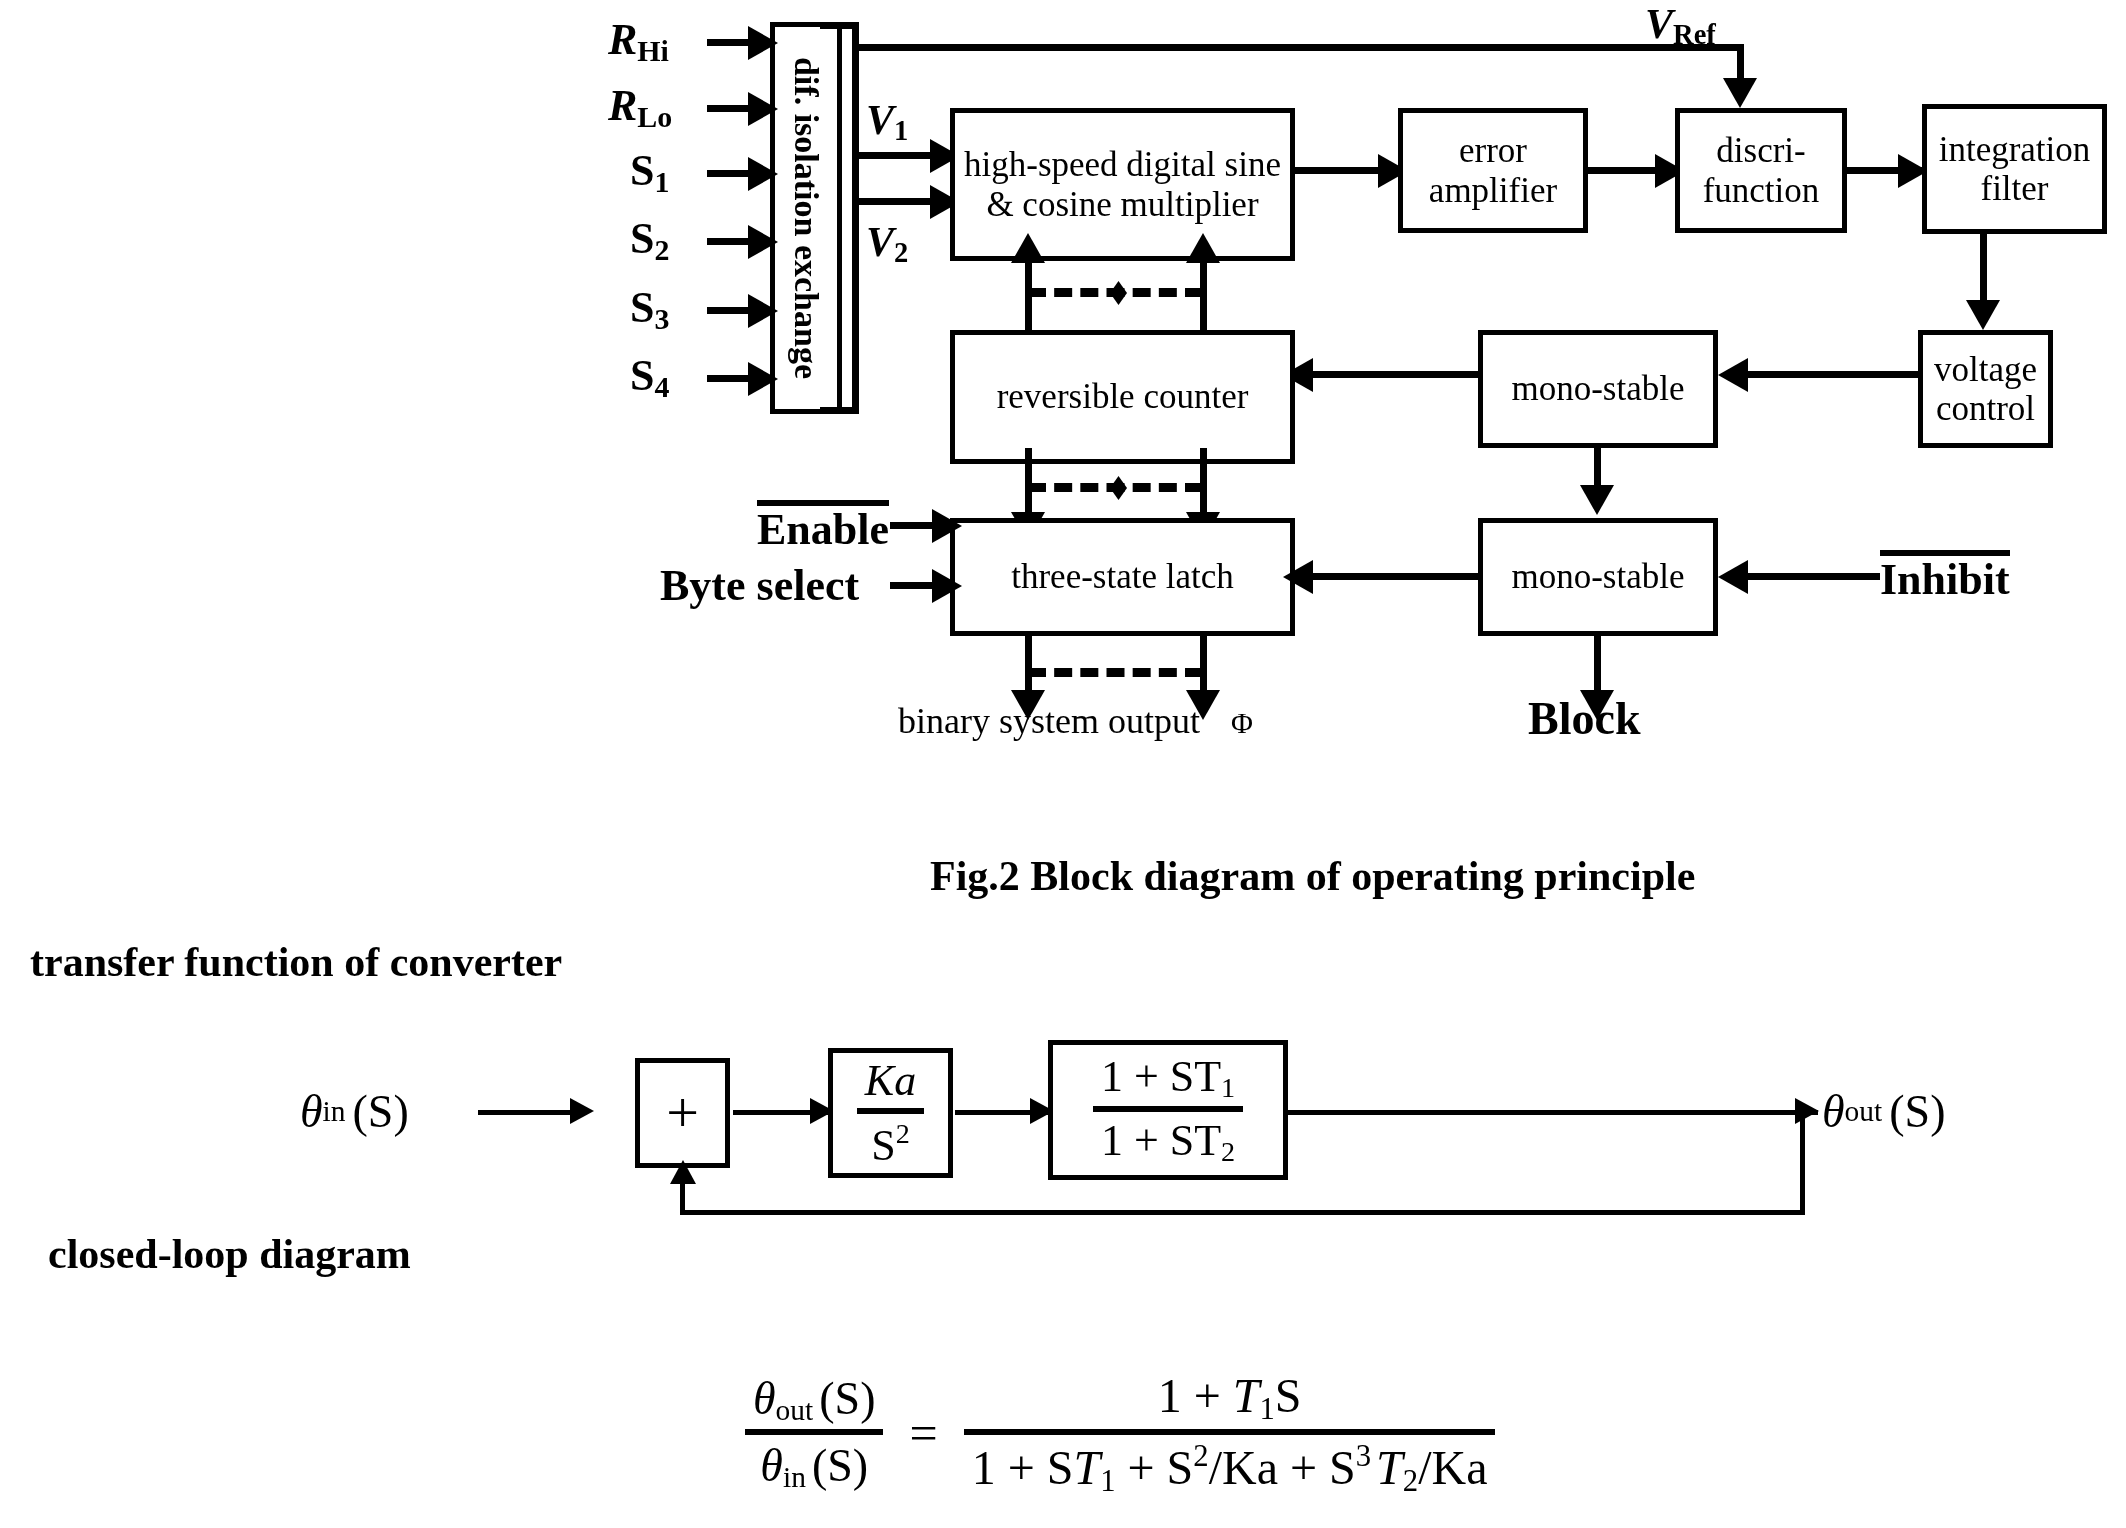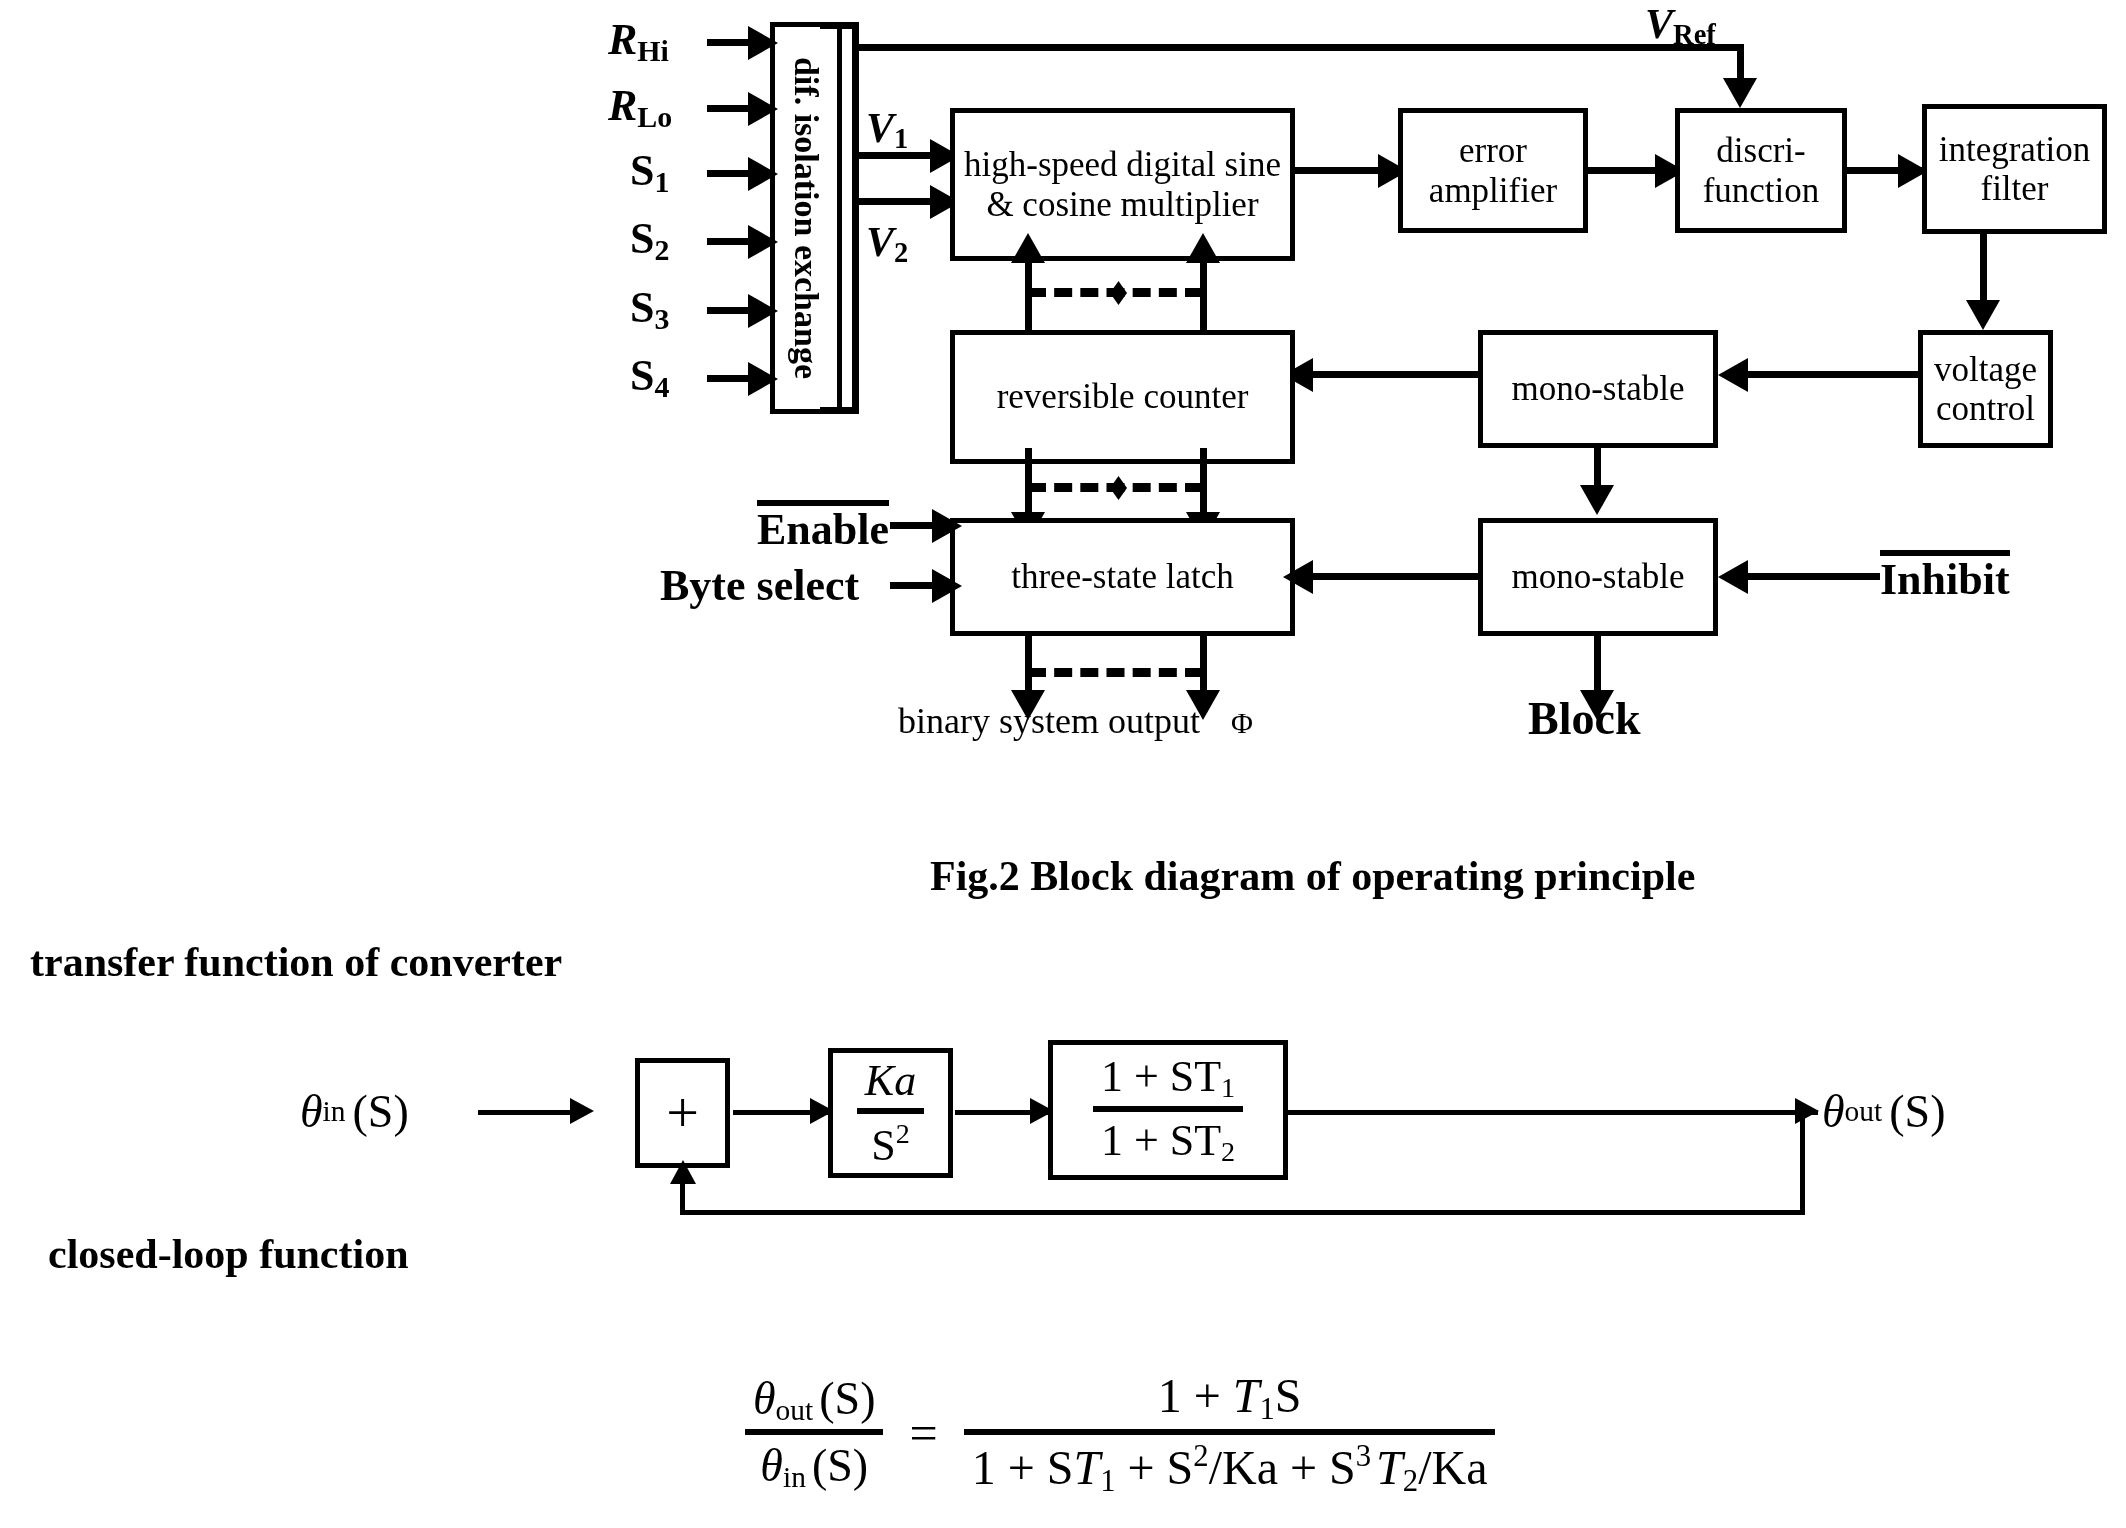--- a/index.html
+++ b/index.html
@@ -242,21 +242,21 @@
     <div class="hline" style="left:707px;top:375px;width:58px;"></div>
     <div class="arr-r" style="left:748px;top:362px;"></div>
 
     <div class="hline" style="left:852px;top:44px;width:892px;"></div>
     <div class="vline" style="left:1737px;top:44px;height:42px;"></div>
     <div class="arr-d" style="left:1723px;top:78px;"></div>
     <div class="sig" style="left:1645px;top:0px;font-size:42px;">
       <span class="ital">V</span><span class="sub">Ref</span>
     </div>
 
-    <div class="sig" style="left:866px;top:104px;font-size:42px;text-align:right;">
+    <div class="sig" style="left:866px;top:96px;font-size:42px;text-align:right;">
       <span class="ital">V</span><span class="sub">1</span>
     </div>
     <div class="hline" style="left:852px;top:152px;width:95px;"></div>
     <div class="arr-r" style="left:930px;top:139px;"></div>
 
     <div class="sig" style="left:866px;top:218px;font-size:42px;">
       <span class="ital">V</span><span class="sub">2</span>
     </div>
     <div class="hline" style="left:852px;top:198px;width:95px;"></div>
     <div class="arr-r" style="left:930px;top:185px;"></div>
@@ -434,21 +434,21 @@
         <span style="margin-left:7px;">(S)</span>
     </div>
 
     <div class="vline thin" style="left:1800px;top:110px;height:105px;"></div>
     <div class="hline thin" style="left:680px;top:210px;width:1125px;"></div>
     <div class="vline thin" style="left:680px;top:180px;height:32px;"></div>
     <div class="arr-u sm" style="left:670px;top:160px;"></div>
 
   </div>
 
-  <div class="bodytext" style="left:48px;top:1230px;font-size:42px;">closed-loop function</div>
+  <div class="bodytext" style="left:48px;top:1230px;font-size:42px;">closed-loop diagram</div>
 
   <div class="mathbox" style="left:745px;top:1368px;font-size:46px;align-items:center;">
 
     <span class="frac">
       <span class="num"><span class="ital">θ</span><span class="sub2">out</span><span style="margin-left:6px;">(S)</span></span>
       <span class="den"><span class="ital">θ</span><span class="sub2">in</span><span style="margin-left:6px;">(S)</span></span>
     </span>
 
     <span style="margin:0 26px;font-size:50px;">=</span>
 

